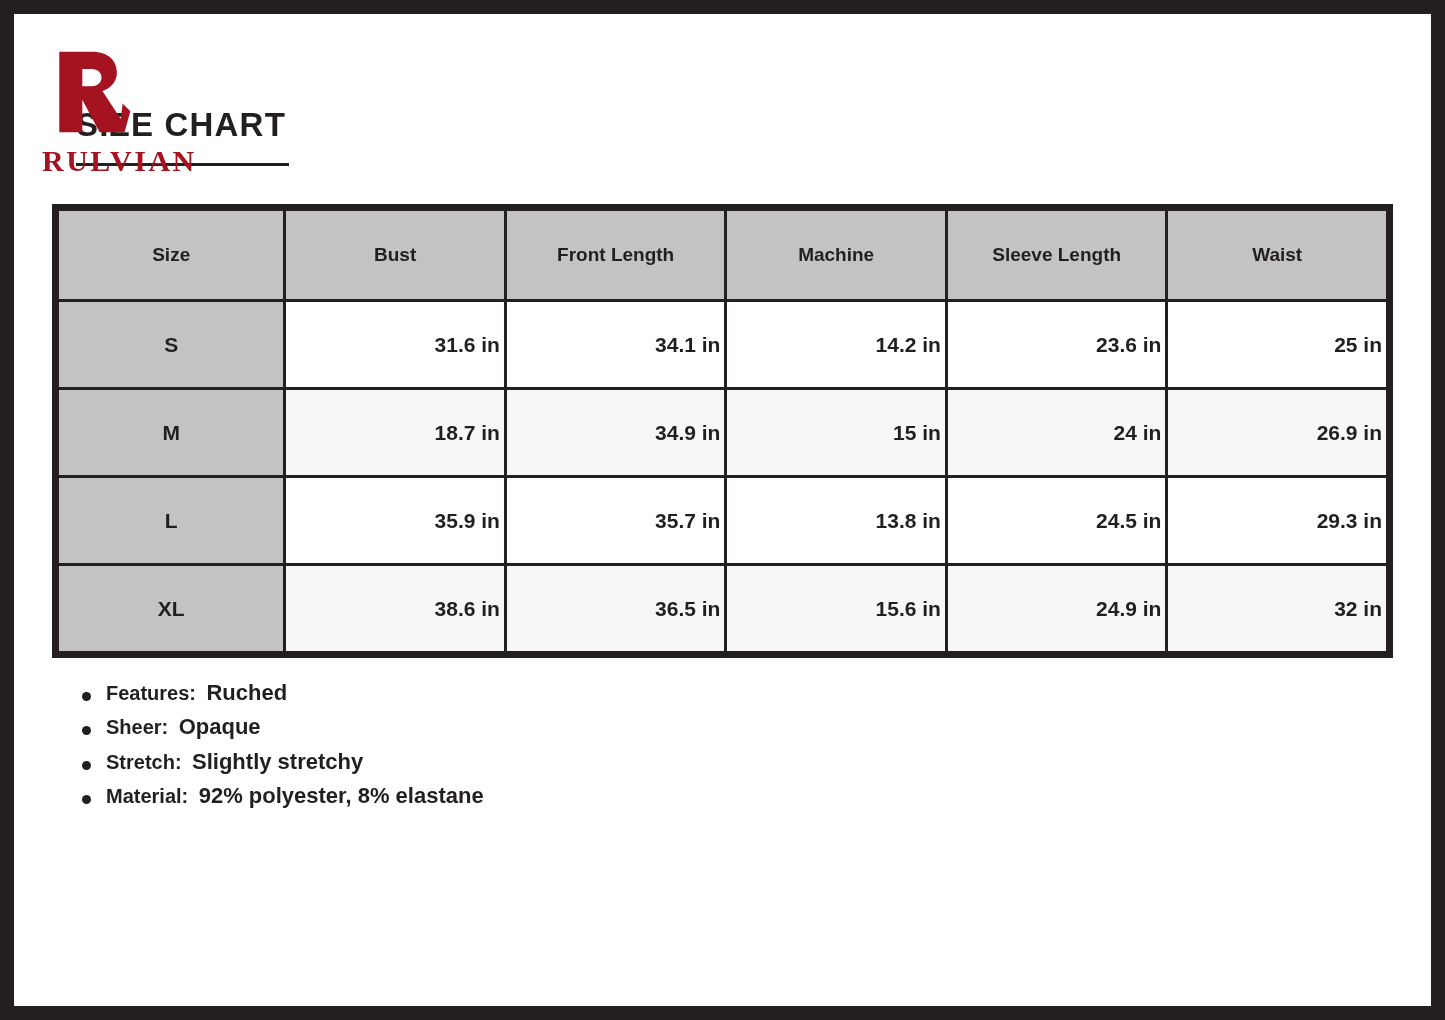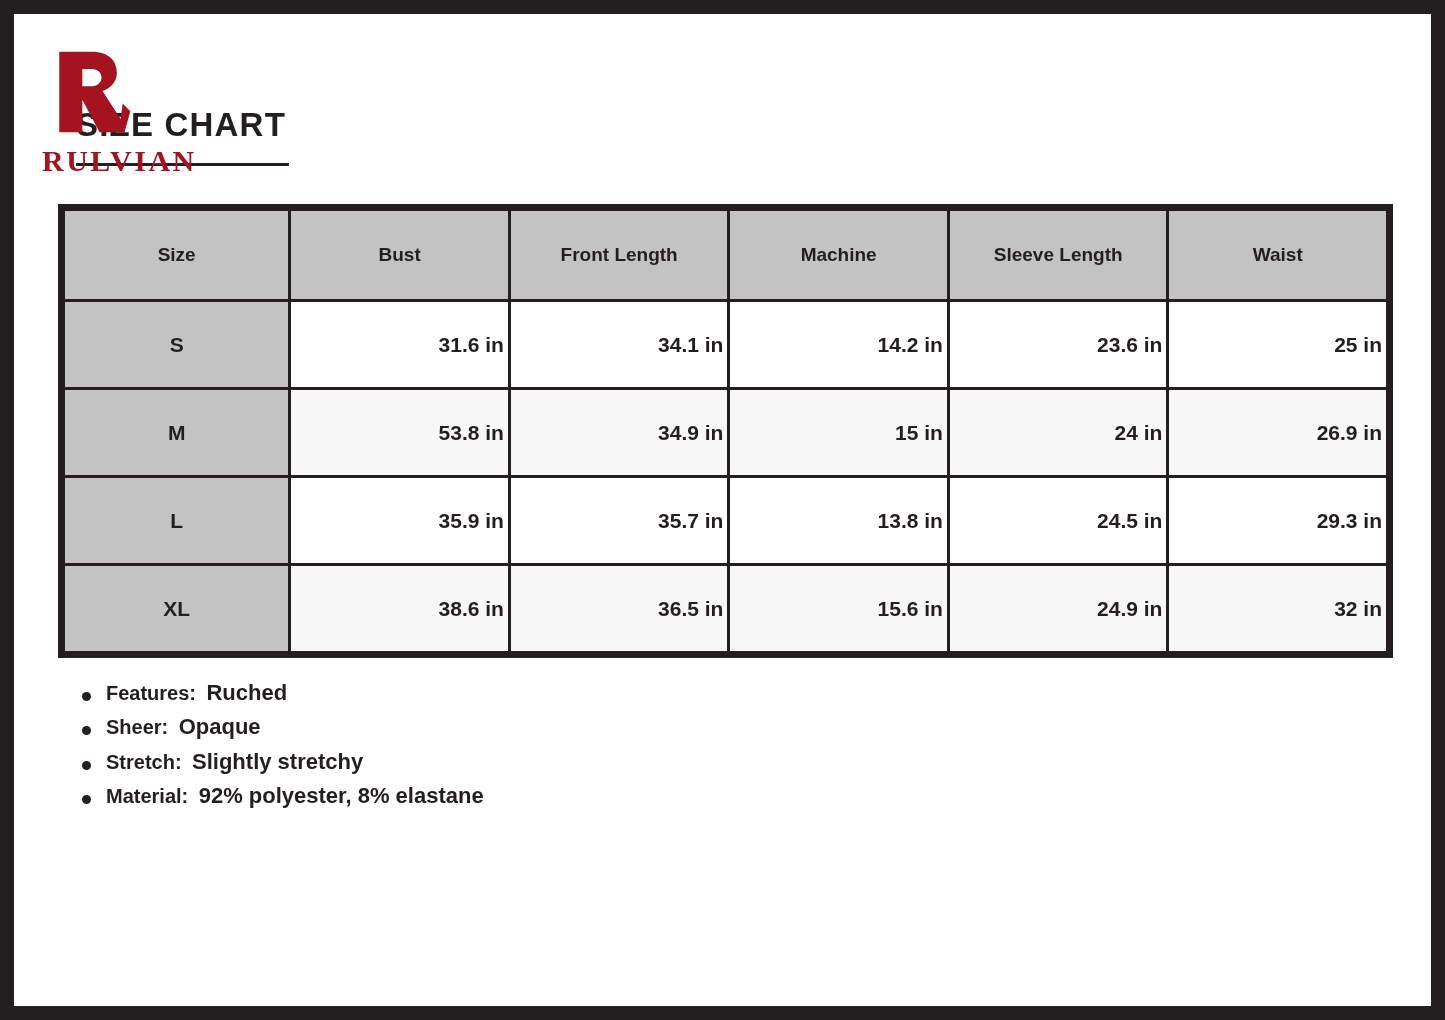--- a/index.html
+++ b/index.html
@@ -73,21 +73,21 @@
     margin-top: 4px;
     font-size: 30px;
     font-weight: bold;
     letter-spacing: 2.5px;
     color: #a51220;
     font-family: "Liberation Serif", serif;
   }
 
   
   .table-wrap {
-    margin: 8px 10px 0 16px;
+    margin: 8px 10px 0 10px;
     border: 4px solid #231f20;
     background: #231f20;
   }
   table.size-table {
     border-collapse: collapse;
     width: 100%;
     table-layout: fixed;
   }
   table.size-table th,
   table.size-table td {
@@ -198,21 +198,21 @@
           <tr>
             <td class="rowhead">S</td>
             <td class="val">31.6 in</td>
             <td class="val">34.1 in</td>
             <td class="val">14.2 in</td>
             <td class="val">23.6 in</td>
             <td class="val">25 in</td>
           </tr>
           <tr>
             <td class="rowhead">M</td>
-            <td class="val">53.8 in</td>
+            <td class="val">18.7 in</td>
             <td class="val">34.9 in</td>
             <td class="val">15 in</td>
             <td class="val">24 in</td>
             <td class="val">26.9 in</td>
           </tr>
           <tr>
             <td class="rowhead">L</td>
             <td class="val">35.9 in</td>
             <td class="val">35.7 in</td>
             <td class="val">13.8 in</td>

